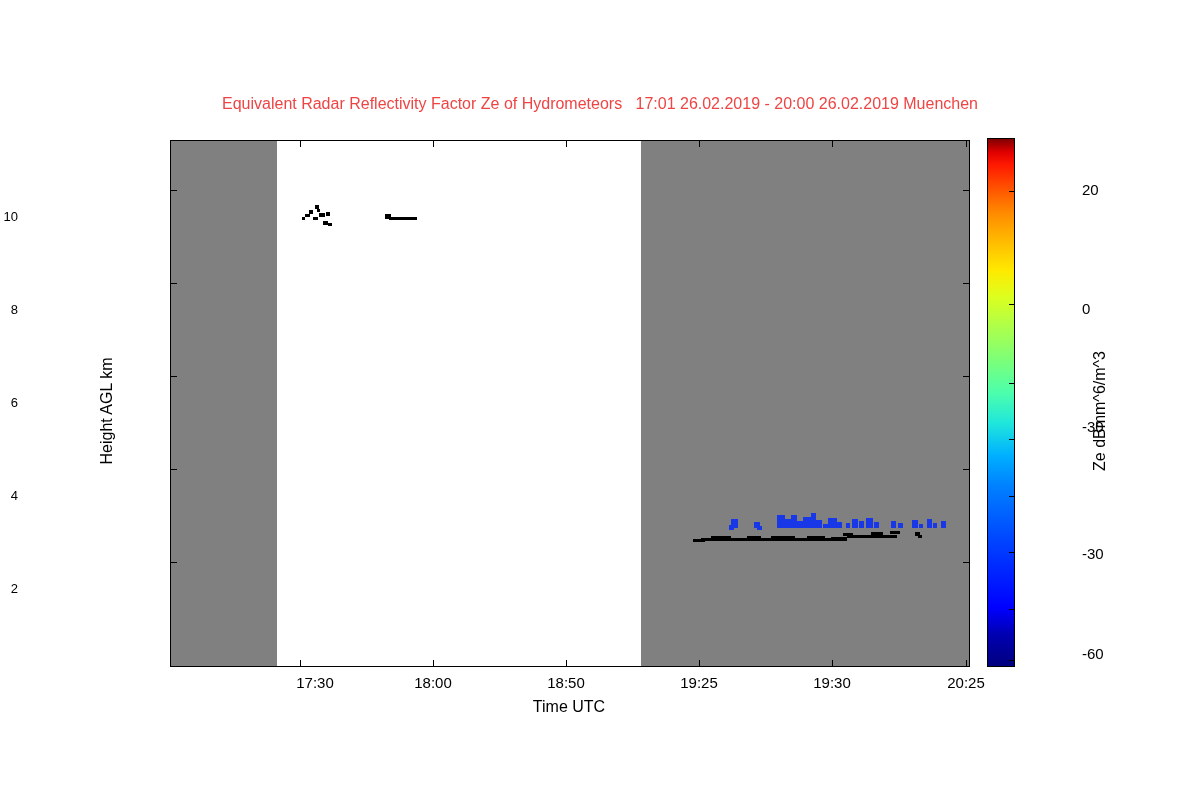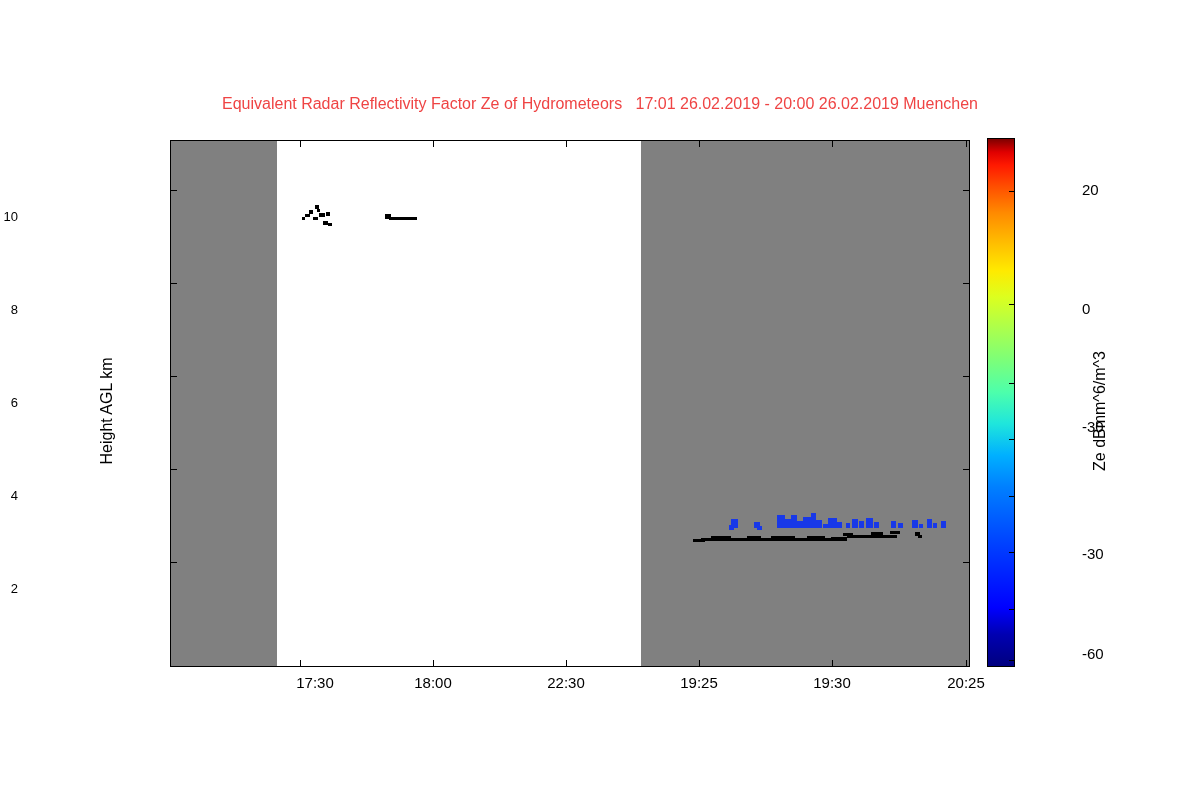--- a/index.html
+++ b/index.html
@@ -272,25 +272,26 @@
   <div class="ylabel-txt" style="top:209px">10</div>
   <div class="ylabel-txt" style="top:302px">8</div>
   <div class="ylabel-txt" style="top:395px">6</div>
   <div class="ylabel-txt" style="top:488px">4</div>
   <div class="ylabel-txt" style="top:581px">2</div>
 
   <div id="y-axis-title">Height AGL km</div>
 
   <div class="xlabel-txt" style="left:315px">17:30</div>
   <div class="xlabel-txt" style="left:433px">18:00</div>
-  <div class="xlabel-txt" style="left:566px">22:30</div>
+  <div class="xlabel-txt" style="left:566px">18:50</div>
   <div class="xlabel-txt" style="left:699px">19:25</div>
   <div class="xlabel-txt" style="left:832px">19:30</div>
   <div class="xlabel-txt" style="left:966px">20:25</div>
 
+  <div id="x-axis-title">Time UTC</div>
 
   <div id="colorbar">
     <svg id="colorbar-gradient" viewBox="0 0 26 527" preserveAspectRatio="none" xmlns="http://www.w3.org/2000/svg">
       <defs>
         <linearGradient id="jet" x1="0" y1="1" x2="0" y2="0">
           <stop offset="0.000" stop-color="#00007F"></stop>
           <stop offset="0.060" stop-color="#0000B2"></stop>
           <stop offset="0.110" stop-color="#0000FF"></stop>
           <stop offset="0.230" stop-color="#0040FF"></stop>
           <stop offset="0.340" stop-color="#0080FF"></stop>

